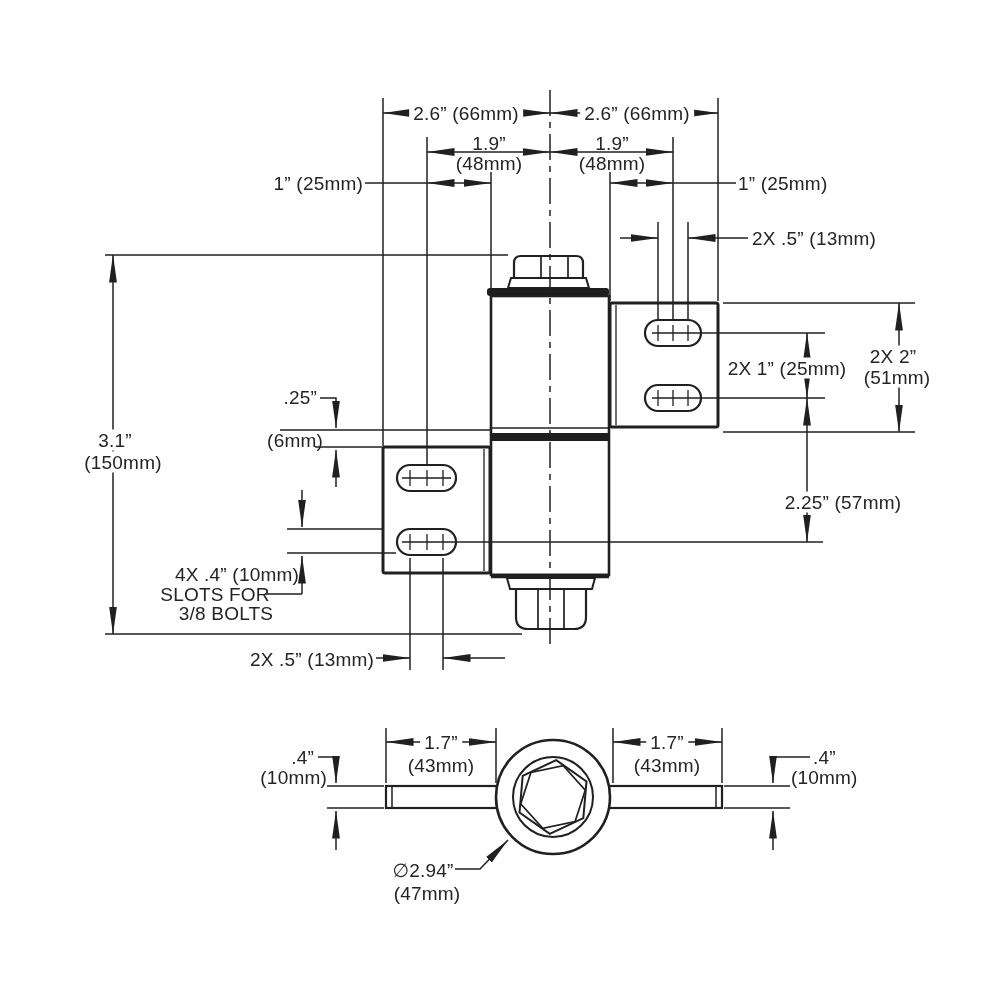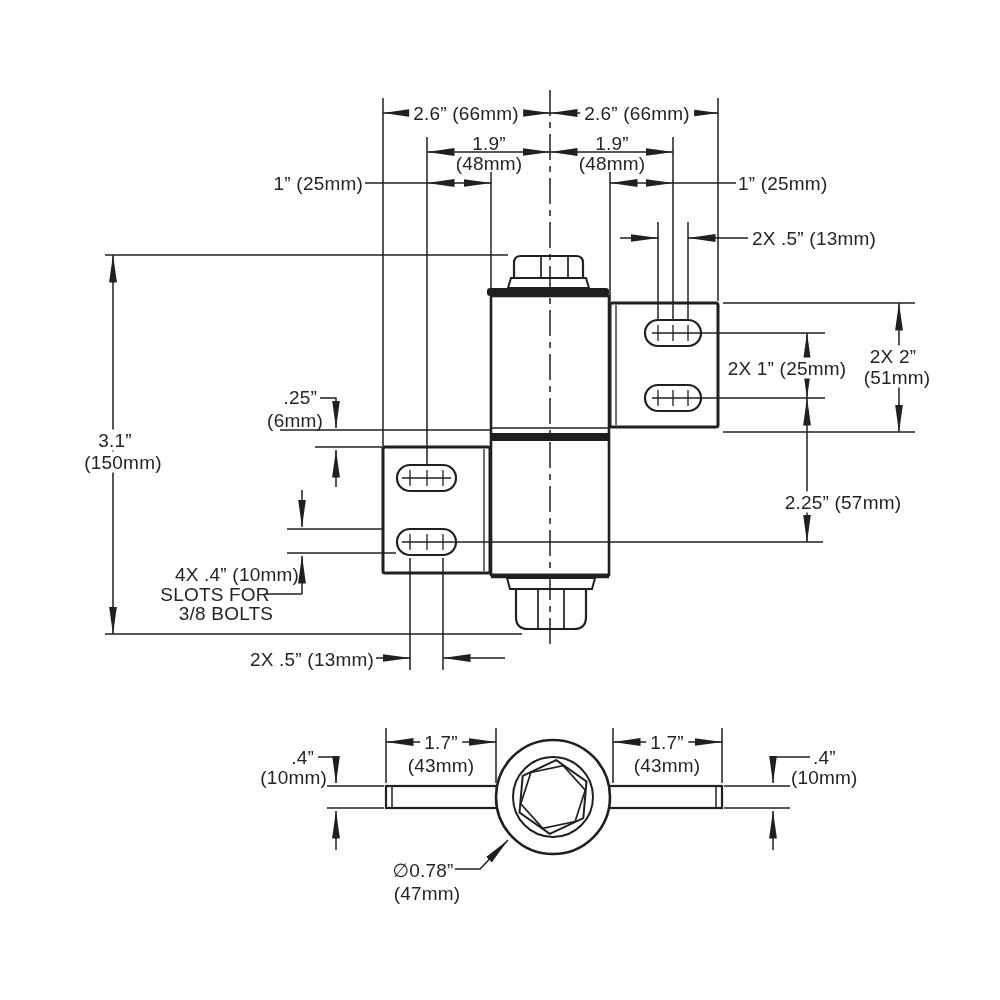--- a/index.html
+++ b/index.html
@@ -179,36 +179,36 @@
 <div class="lbl l" style="left:752px;top:238px">2X .5” (13mm)</div>
 
 <div class="lbl bg" style="left:787px;top:368px">2X 1” (25mm)</div>
 <div class="lbl bg" style="left:893px;top:356px">2X 2”</div>
 <div class="lbl bg" style="left:897px;top:377px">(51mm)</div>
 
 <div class="lbl bg" style="left:115px;top:440px">3.1”</div>
 <div class="lbl bg" style="left:123px;top:462px">(150mm)</div>
 
 <div class="lbl r" style="left:317px;top:397px">.25”</div>
-<div class="lbl r" style="left:323px;top:420px">(6mm)</div>
+<div class="lbl r" style="left:323px;top:440px">(6mm)</div>
 
 <div class="lbl bg" style="left:843px;top:502px">2.25” (57mm)</div>
 
 <div class="lbl" style="left:237px;top:574px">4X .4” (10mm)</div>
 <div class="lbl" style="left:215px;top:594px">SLOTS FOR</div>
 <div class="lbl" style="left:226px;top:613px">3/8 BOLTS</div>
 
 <div class="lbl r" style="left:374px;top:659px">2X .5” (13mm)</div>
 
 <div class="lbl bg" style="left:441px;top:742px">1.7”</div>
 <div class="lbl" style="left:441px;top:765px">(43mm)</div>
 <div class="lbl bg" style="left:667px;top:742px">1.7”</div>
 <div class="lbl" style="left:667px;top:765px">(43mm)</div>
 
 <div class="lbl r" style="left:314px;top:757px">.4”</div>
 <div class="lbl r" style="left:327px;top:777px">(10mm)</div>
 <div class="lbl l" style="left:813px;top:757px">.4”</div>
 <div class="lbl l" style="left:791px;top:777px">(10mm)</div>
 
-<div class="lbl" style="left:423px;top:870px">∅0.78”</div>
+<div class="lbl" style="left:423px;top:870px">∅2.94”</div>
 <div class="lbl" style="left:427px;top:893px">(47mm)</div>
 
 </div>
 
 </body></html>

